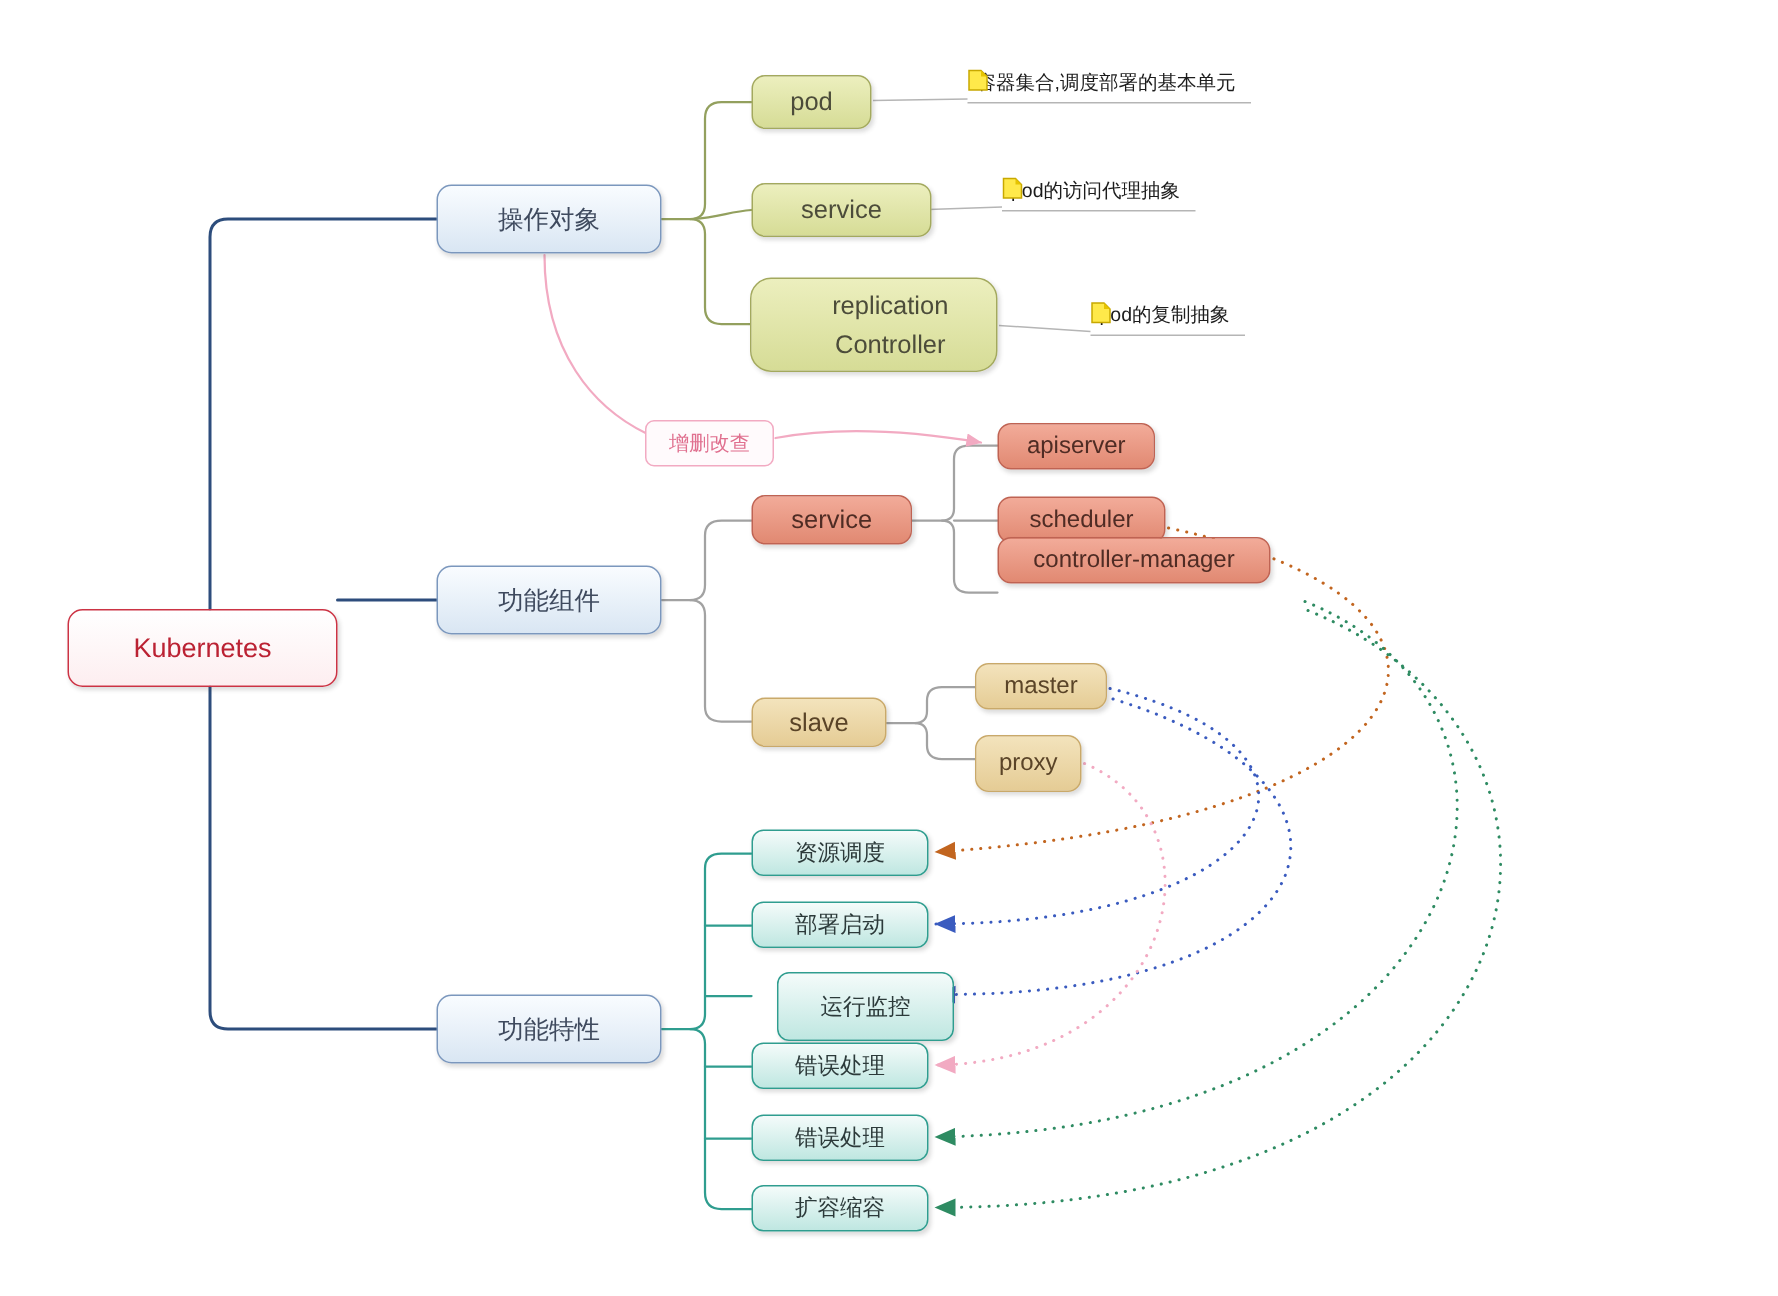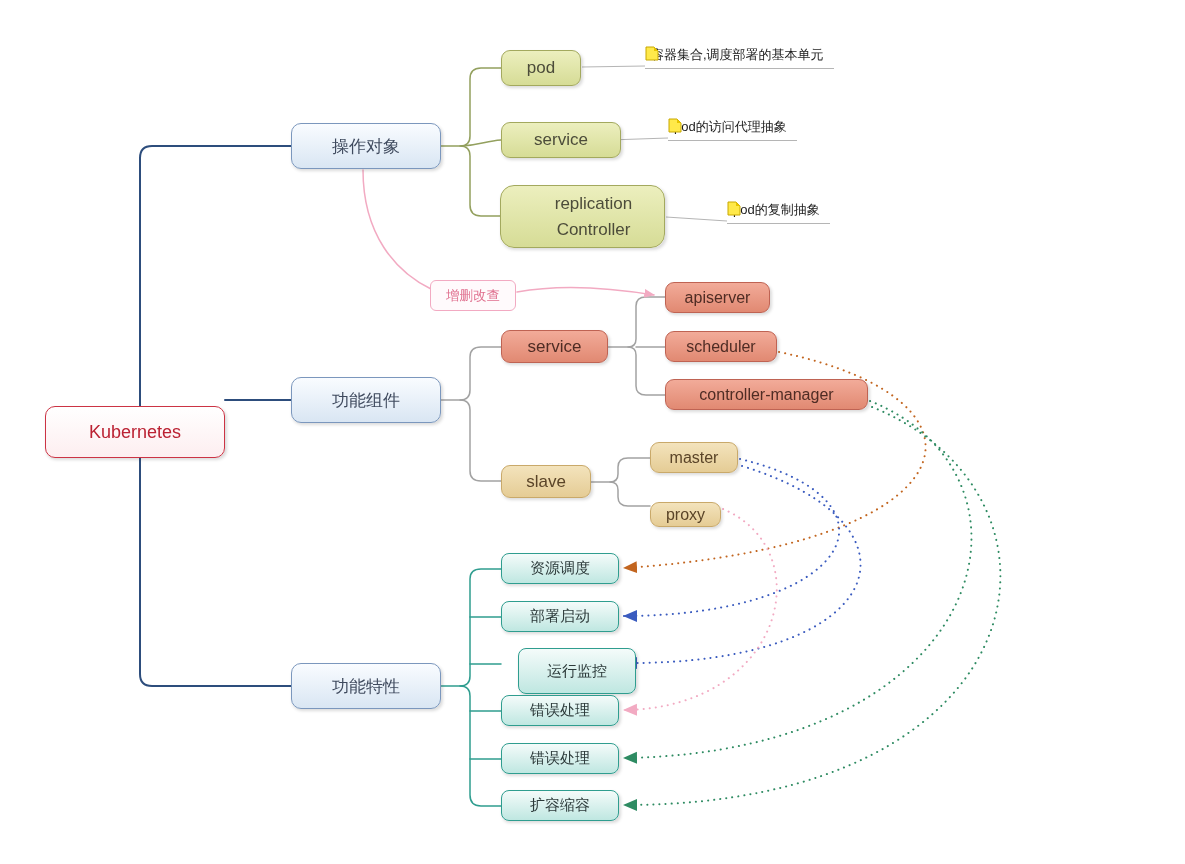--- a/index.html
+++ b/index.html
@@ -183,30 +183,30 @@
 
   <div class="node salmon" style="left:501px;top:330px;width:107px;height:33px;font-size:17px">
     <span>service</span>
   </div>
   <div class="node salmon" style="left:665px;top:282px;width:105px;height:31px">
     <span>apiserver</span>
   </div>
   <div class="node salmon" style="left:665px;top:331px;width:112px;height:31px">
     <span>scheduler</span>
   </div>
-  <div class="node salmon" style="left:665px;top:379px;width:203px;height:31px">
+  <div class="node salmon" style="left:665px;top:358px;width:182px;height:31px">
     <span>controller-manager</span>
   </div>
   <div class="node tan" style="left:501px;top:465px;width:90px;height:33px;font-size:17px">
     <span>slave</span>
   </div>
   <div class="node tan" style="left:650px;top:442px;width:88px;height:31px">
     <span>master</span>
   </div>
-  <div class="node tan" style="left:650px;top:502px;width:71px;height:25px">
+  <div class="node tan" style="left:650px;top:490px;width:71px;height:38px">
     <span>proxy</span>
   </div>
 
   <div class="node teal" style="left:501px;top:553px;width:118px;height:31px">
     <span>资源调度</span>
   </div>
   <div class="node teal" style="left:501px;top:601px;width:118px;height:31px">
     <span>部署启动</span>
   </div>
   <div class="node teal" style="left:518px;top:648px;width:118px;height:46px">

